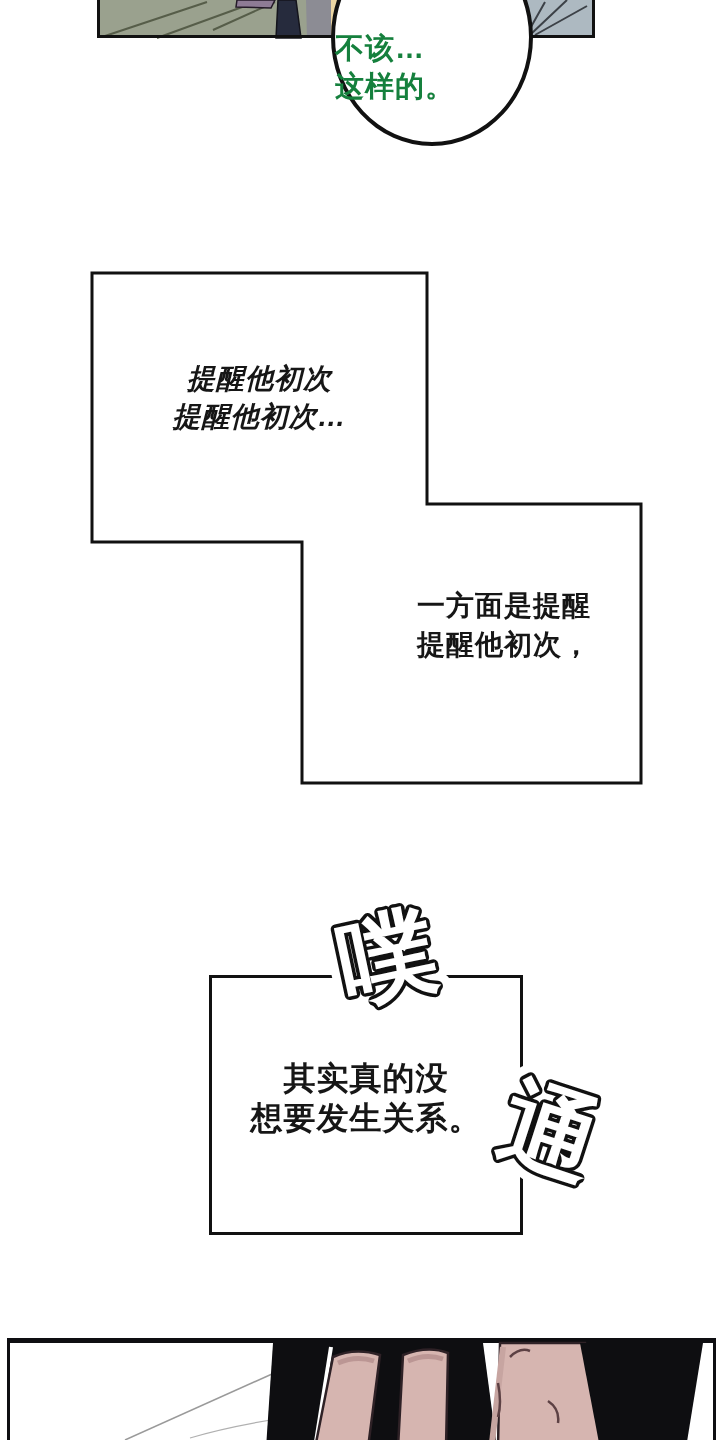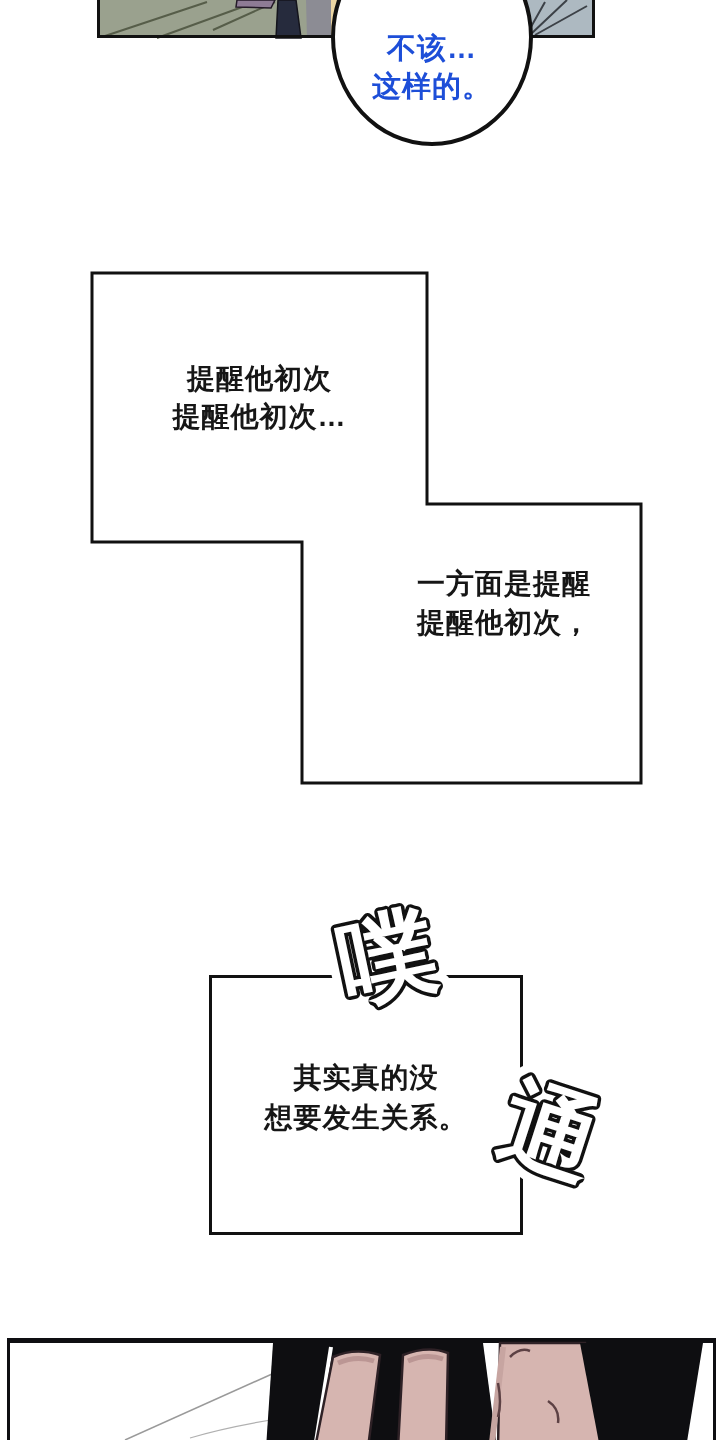--- a/index.html
+++ b/index.html
@@ -5,26 +5,26 @@
   html,body{margin:0;padding:0;background:#ffffff;}
   .page{position:relative;width:720px;height:1440px;overflow:hidden;background:#ffffff;
         font-family:"Liberation Sans","DejaVu Sans",sans-serif;}
   .abs{position:absolute;}
   svg{display:block;overflow:visible;}
   .dialogue{position:absolute;text-align:center;font-weight:600;color:#161616;
             font-size:28px;line-height:38px;letter-spacing:1px;white-space:nowrap;}
   .bubble{position:absolute;left:331px;top:-72px;width:202px;height:218px;
           box-sizing:border-box;background:#ffffff;border:4px solid #111111;
           border-radius:50%;z-index:5;}
-  .bubble-text{position:absolute;left:0;top:97px;width:100%;text-align:center;
-               font-weight:600;color:#1d4ed8;font-size:29px;line-height:38px;letter-spacing:1px;}
+  .bubble-text{position:absolute;left:0;top:97px;width:100%;text-align:left;
+               font-weight:600;color:#15803d;font-size:29px;line-height:38px;letter-spacing:1px;}
   .panel4{position:absolute;left:209px;top:975px;width:314px;height:260px;
           box-sizing:border-box;border:3px solid #111111;background:#ffffff;z-index:2;}
   .p4text{position:absolute;left:0;top:80px;width:100%;text-align:center;
-          font-weight:600;color:#161616;font-size:28px;line-height:40px;letter-spacing:1px;font-family:Liberation Serif, serif;}
+          font-weight:600;color:#161616;font-size:32px;line-height:40px;letter-spacing:1px;font-family:Liberation Serif, serif;}
   .bottom-panel{position:absolute;left:7px;top:1338px;width:709px;height:110px;
                 box-sizing:border-box;border:3px solid #0e0e11;border-top-width:5px;
                 background:#ffffff;z-index:2;}
   .sfx{position:absolute;z-index:8;}
   .sfx text{font-family:"Liberation Sans","DejaVu Sans",sans-serif;font-weight:bold;
             font-size:96px;}
 </style>
 </head>
 <body>
 
@@ -46,26 +46,26 @@
     <div class="bubble-text">
       <div>不该…</div>
       <div>这样的。</div>
     </div>
   </div>
 
   <svg class="abs" style="left:89px;top:270px;" width="556" height="518" viewBox="0 0 556 518">
     <path d="M 3,3 L 338,3 L 338,234 L 552,234 L 552,513 L 213,513 L 213,272 L 3,272 Z" fill="#ffffff" stroke-width="3" stroke-linejoin="miter" stroke="#111111"></path>
   </svg>
 
-  <div class="dialogue" style="left:92px;top:360px;width:335px;">
+  <div class="dialogue" style="left:92px;top:360px;width:335px;font-style:italic;">
     <div>提醒他初次</div>
     <div>提醒他初次…</div>
   </div>
 
-  <div class="dialogue" style="left:302px;top:565px;width:404px;line-height:38.5px;font-family:Liberation Serif, serif;">
+  <div class="dialogue" style="left:302px;top:587px;width:404px;line-height:38.5px;font-family:Liberation Serif, serif;">
     <div>一方面是提醒</div>
     <div>提醒他初次，</div>
   </div>
 
   <div class="panel4">
     <div class="p4text">
       <div>其实真的没</div>
       <div>想要发生关系。</div>
     </div>
   </div>

